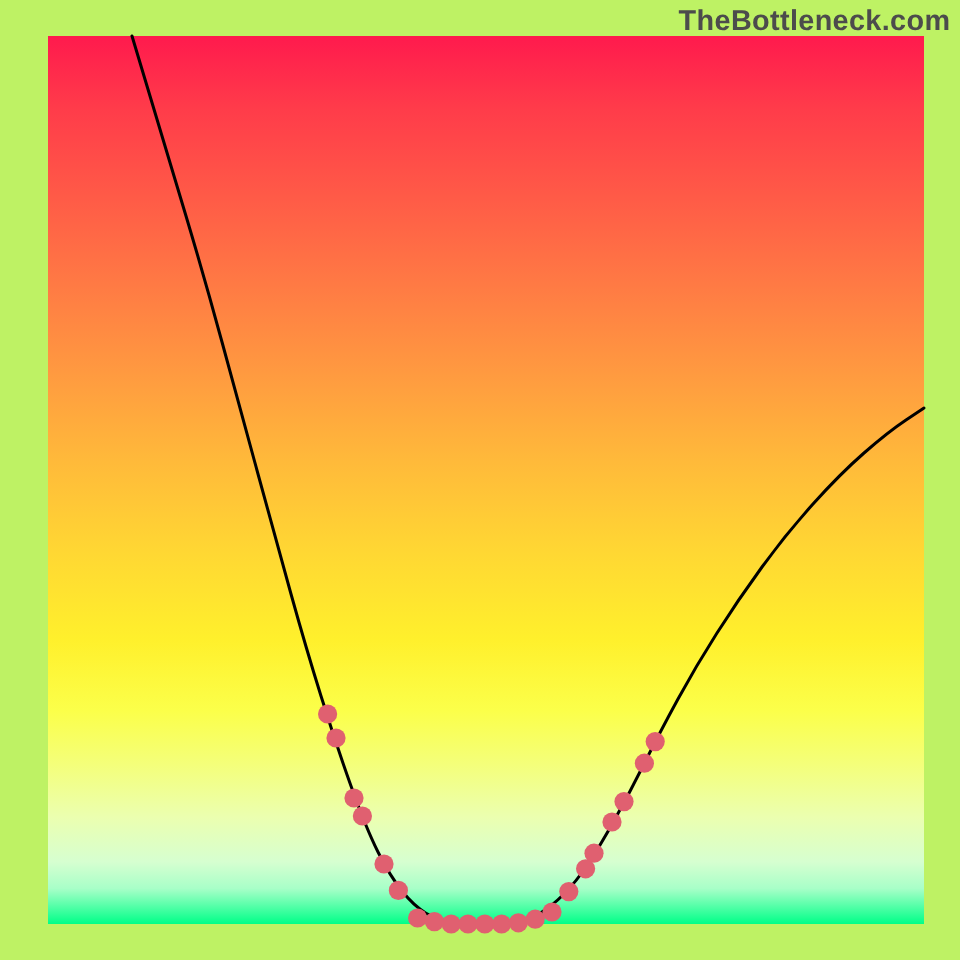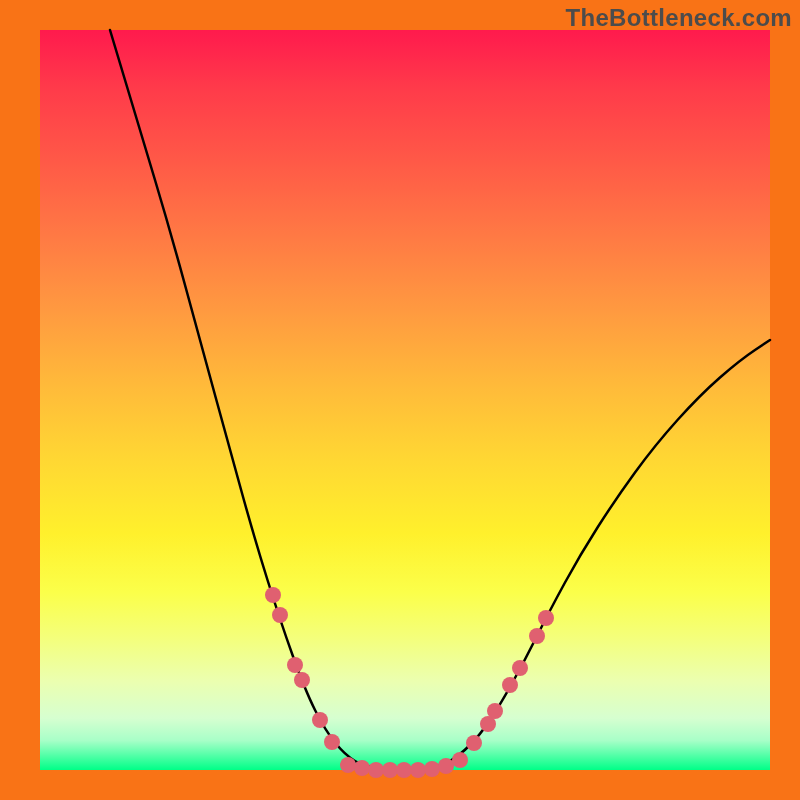--- a/index.html
+++ b/index.html
@@ -9,21 +9,21 @@
     height: 800px;
     background: #000;
     overflow: hidden;
   }
   .frame {
     position: absolute;
     left: 0;
     top: 0;
     width: 800px;
     height: 800px;
-    background: #f97316;
+    background: #bef264;
   }
   .plot {
     position: absolute;
     left: 40px;
     top: 30px;
     width: 730px;
     height: 740px;
     background: linear-gradient(to bottom,
       #ff1a4d 0%,
       #ff3b4a 8%,

